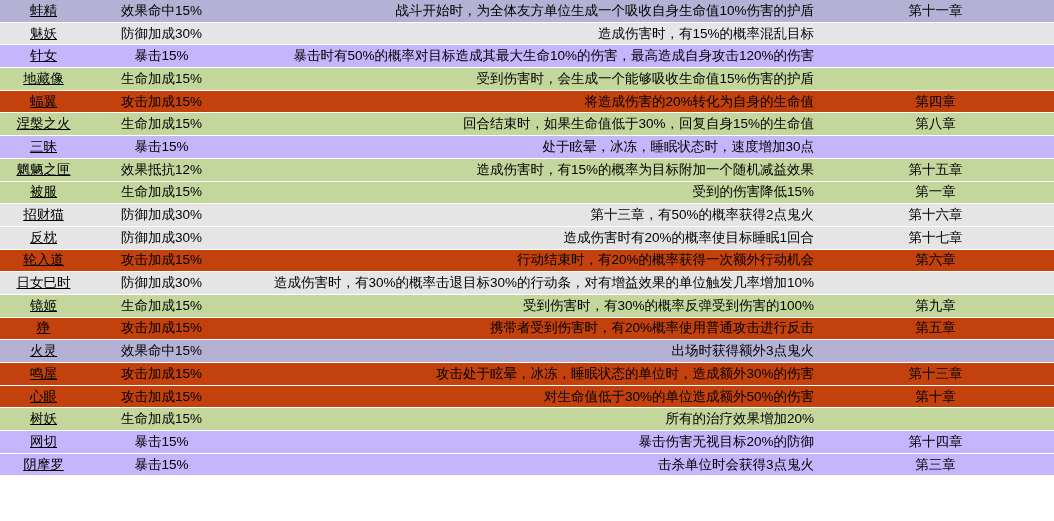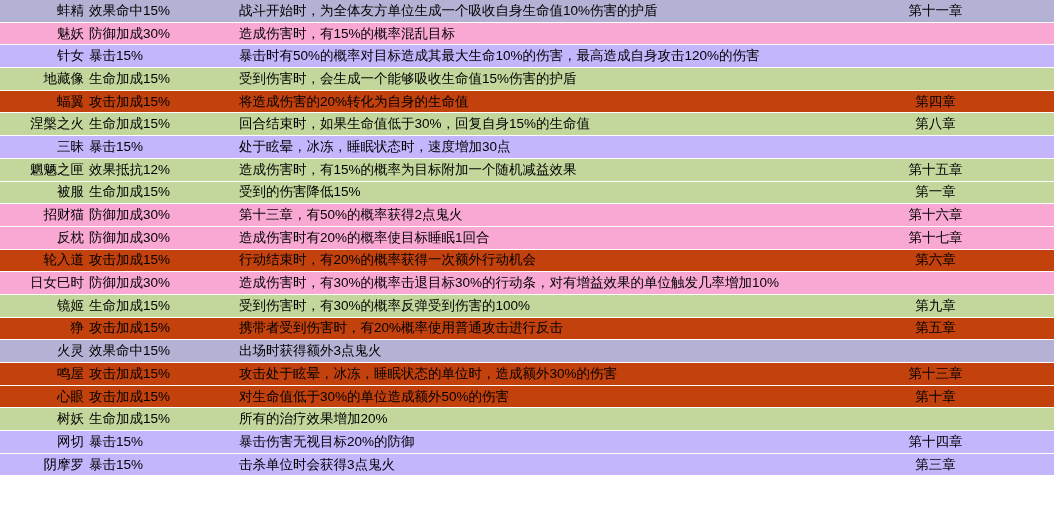--- a/index.html
+++ b/index.html
@@ -26,29 +26,29 @@
     vertical-align: middle;
     white-space: nowrap;
     overflow: hidden;
     border-bottom: 1px solid rgba(255,255,255,0.55);
   }
   col.c-name  { width: 86px; }
   col.c-stat  { width: 150px; }
   col.c-desc  { width: 580px; }
   col.c-chap  { width: 238px; }
 
-  td.name { text-align: right; padding-left: 4px; }
-  td.stat { text-align: left; }
-  td.desc { text-align: left; }
+  td.name { text-align: center; padding-left: 4px; text-decoration: underline; }
+  td.stat { text-align: center; }
+  td.desc { text-align: right; }
   td.chap { text-align: center; }
 
   
   tr.red    td { background: #c4b5fd; }
   tr.green  td { background: #c3d69b; margin-left: 36px; }
-  tr.blue   td { background: #f9a8d4; margin-top: 36px; }
+  tr.blue   td { background: #e5e5e5; margin-top: 36px; }
   tr.orange td { background: #c2410c; }
   tr.purple td { background: #b3b2d4; }
 </style>
 </head>
 <body>
 
 <table class="sheet">
   <colgroup>
     <col class="c-name">
       <col class="c-stat">

